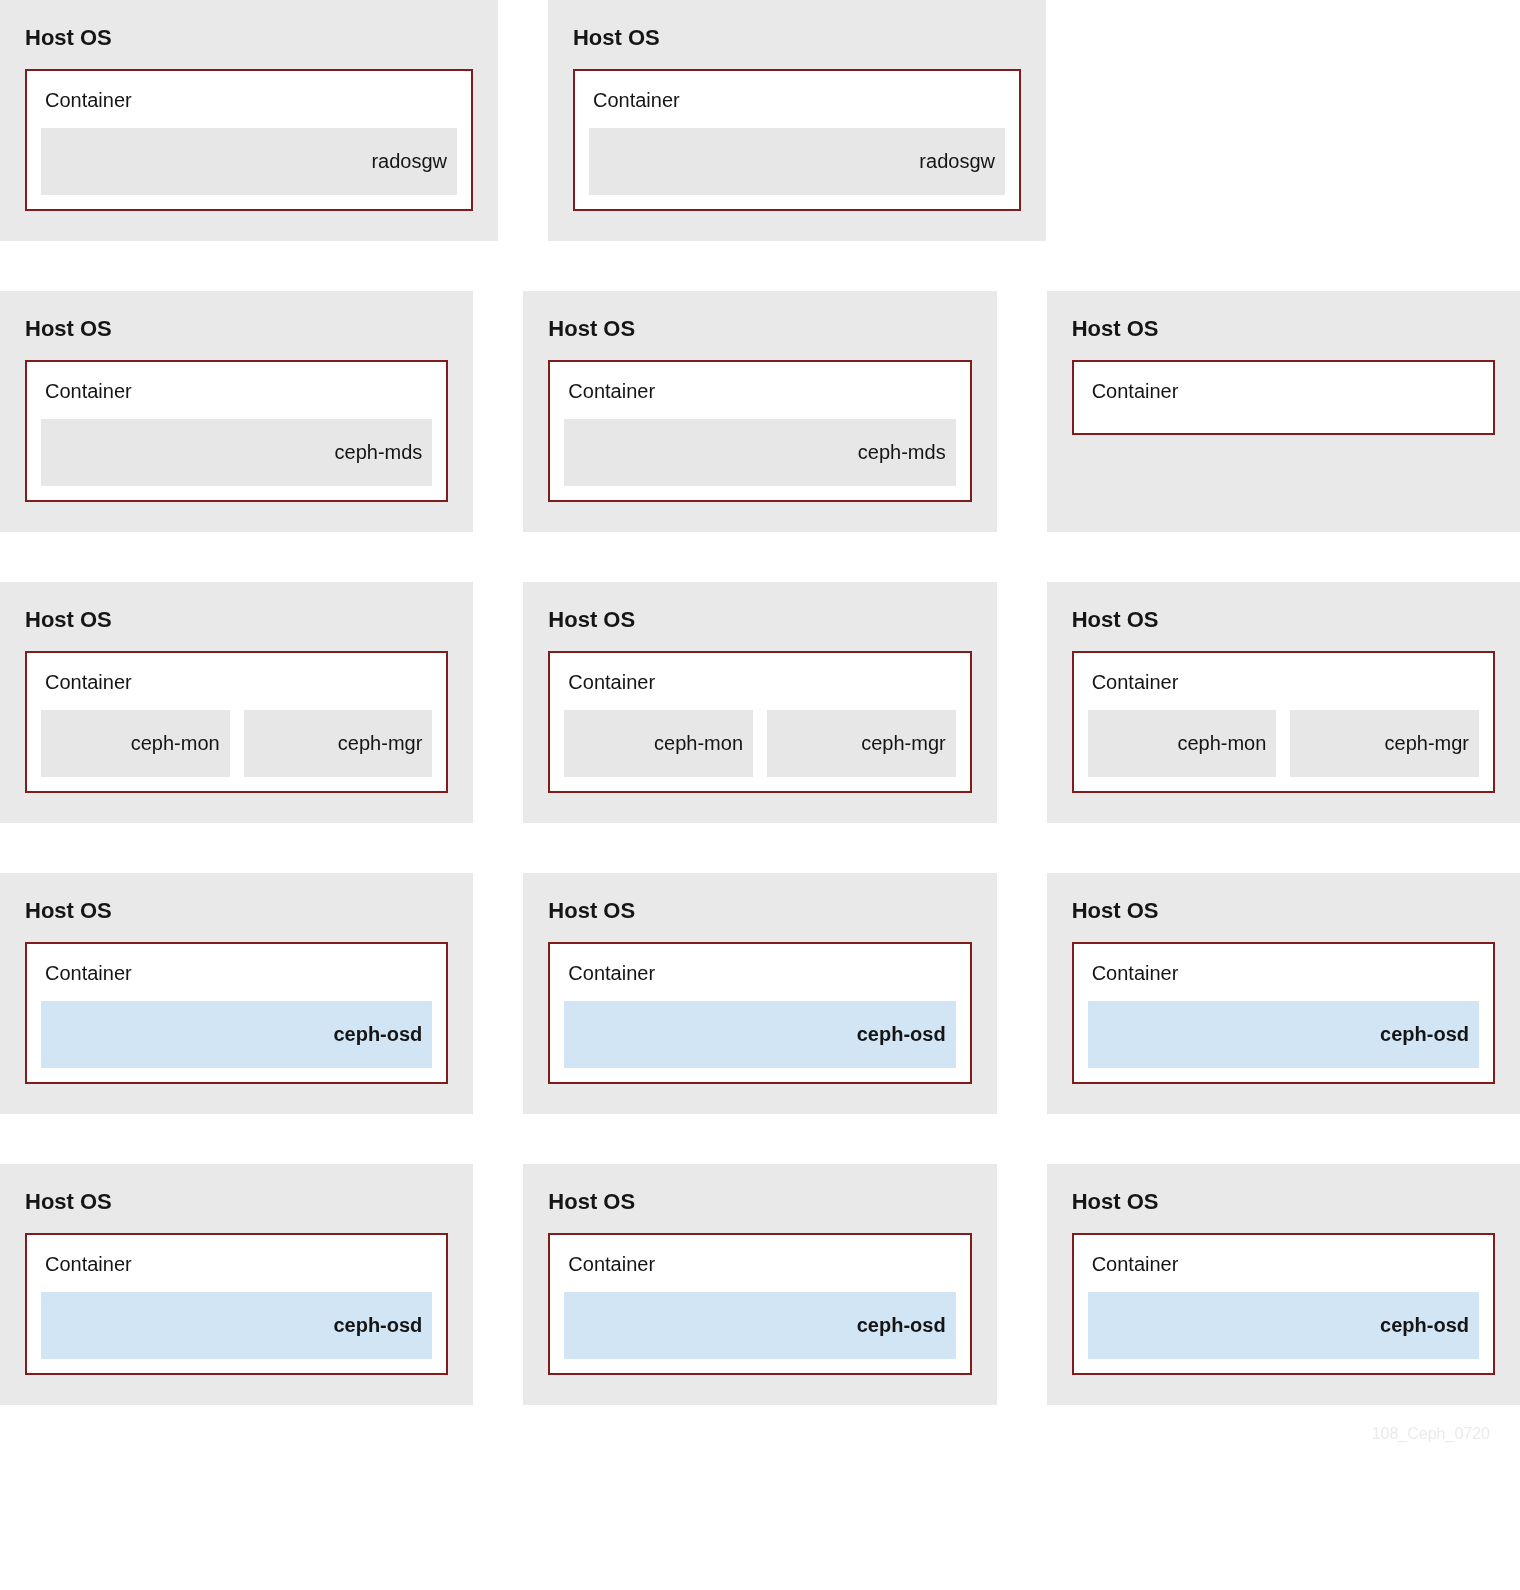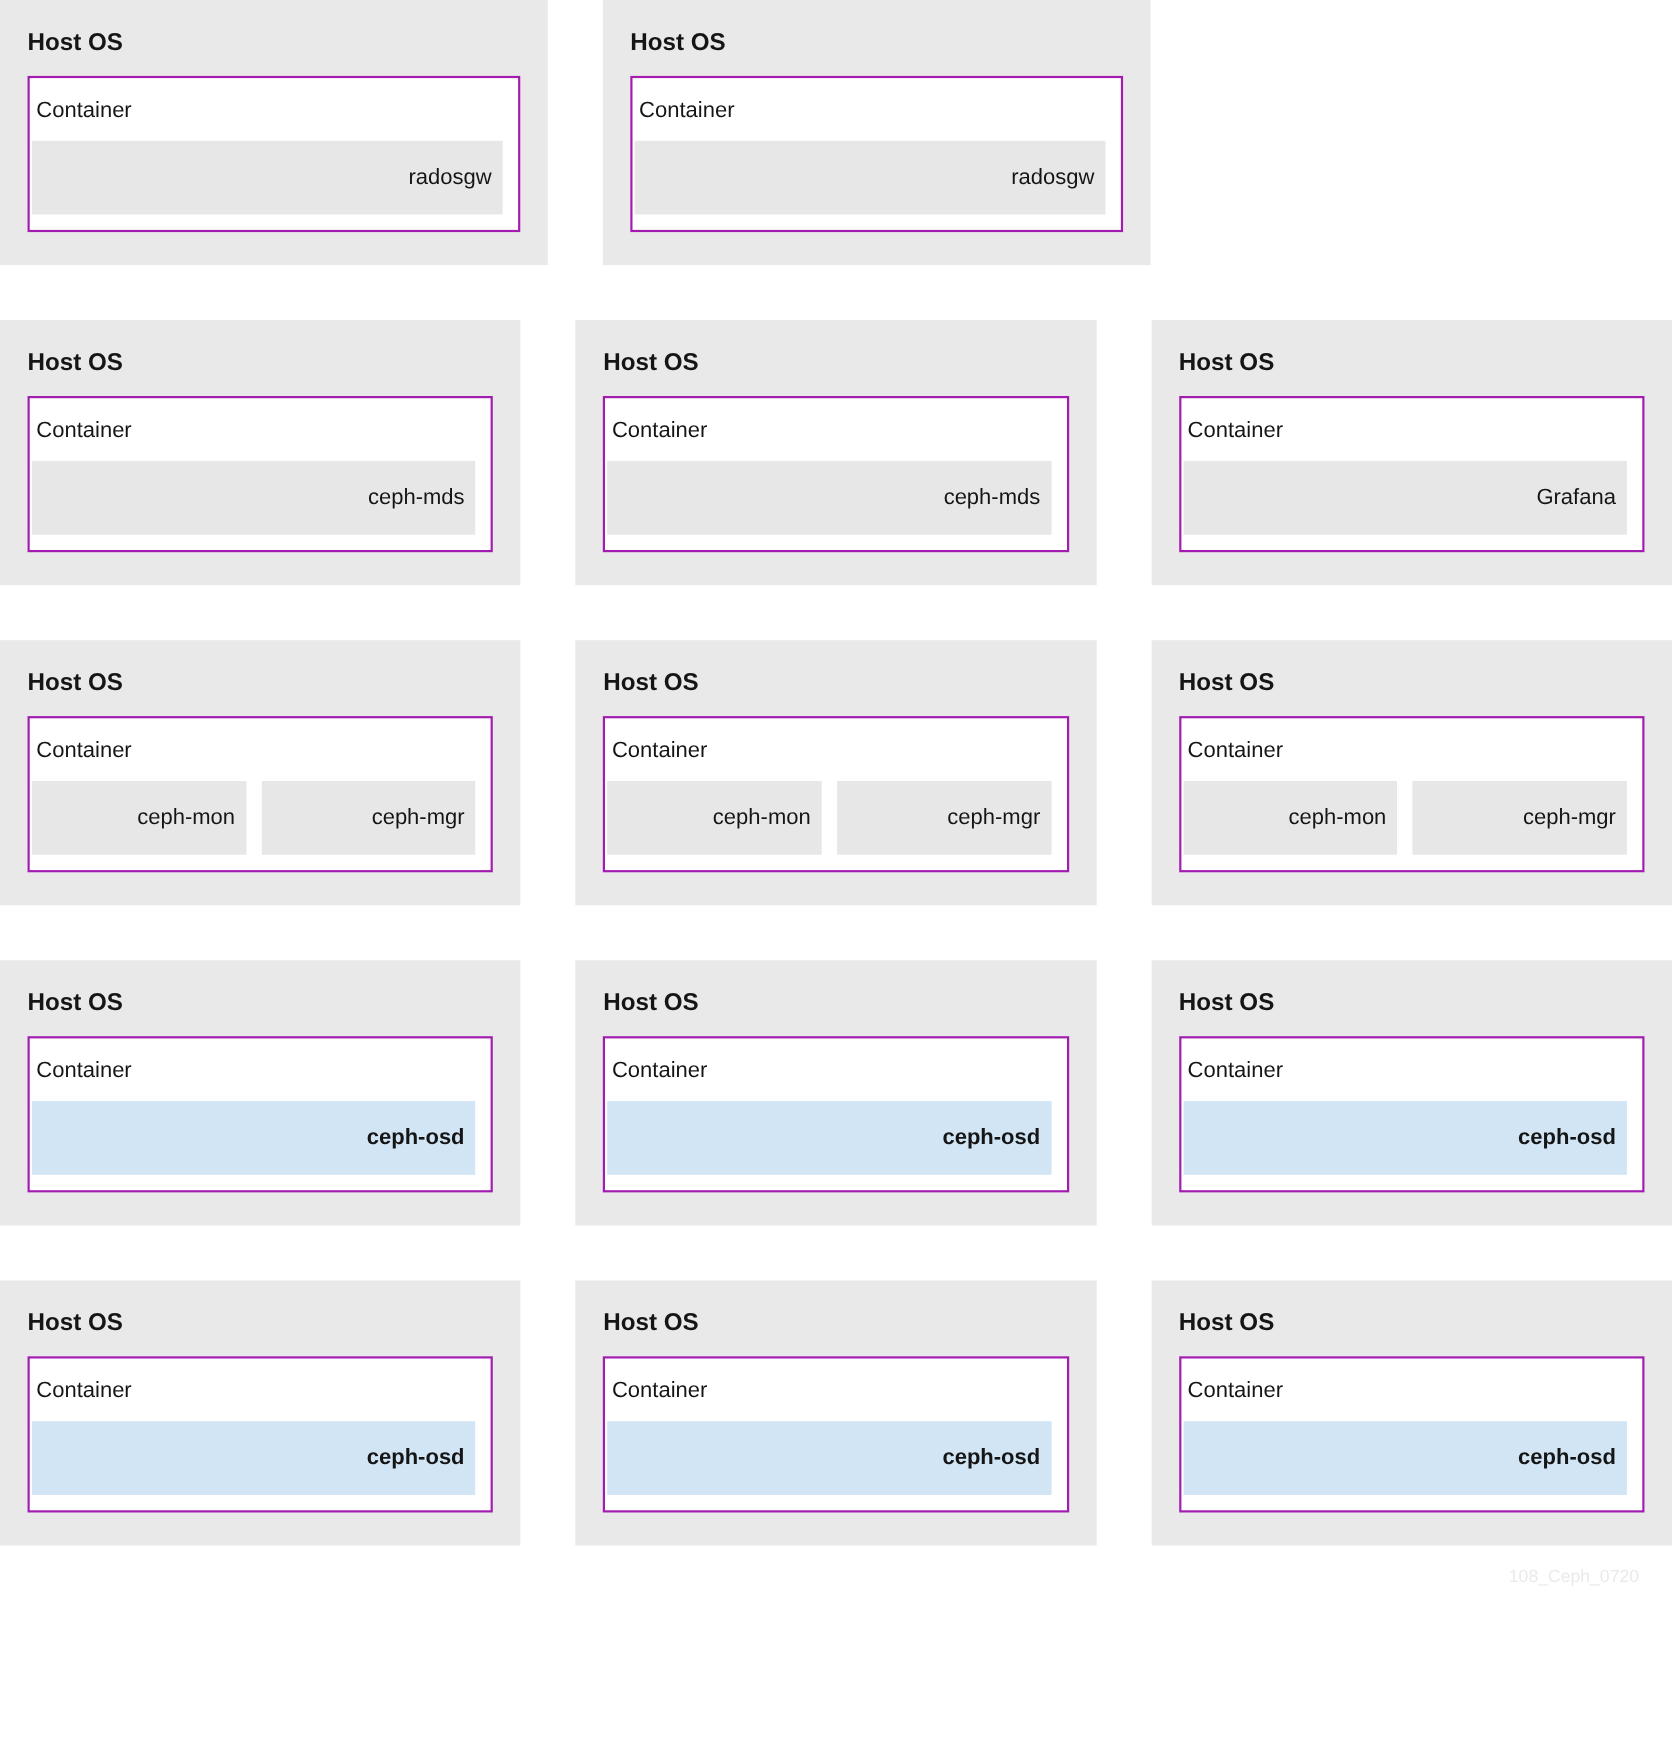--- a/index.html
+++ b/index.html
@@ -28,22 +28,22 @@
       padding: 25px 25px 30px 25px;
     }
     .host-title {
       font-size: 22px;
       font-weight: 700;
       color: #151515;
       margin-bottom: 18px;
     }
     .container-box {
       background: #ffffff;
-      border: 2px solid #a21caf;
-      padding: 18px 14px 14px 2px;
+      border: 2px solid #7f1d1d;
+      padding: 18px 14px 14px 14px;
     }
     .container-title {
       font-size: 20px;
       font-weight: 400;
       color: #151515;
       margin-bottom: 16px;
       margin-left: 4px;
     }
     .service-row {
       display: flex;
@@ -115,23 +115,20 @@
           <div class="container-title">Container</div>
           <div class="service-row">
             <div class="service-box service-gray">ceph-mds</div>
           </div>
         </div>
       </div>
       <div class="host-box">
         <div class="host-title">Host OS</div>
         <div class="container-box">
           <div class="container-title">Container</div>
-          <div class="service-row">
-            <div class="service-box service-gray">Grafana</div>
-          </div>
         </div>
       </div>
     </div>
     <div class="row">
       <div class="host-box">
         <div class="host-title">Host OS</div>
         <div class="container-box">
           <div class="container-title">Container</div>
           <div class="service-row">
             <div class="service-box service-gray">ceph-mon</div>

